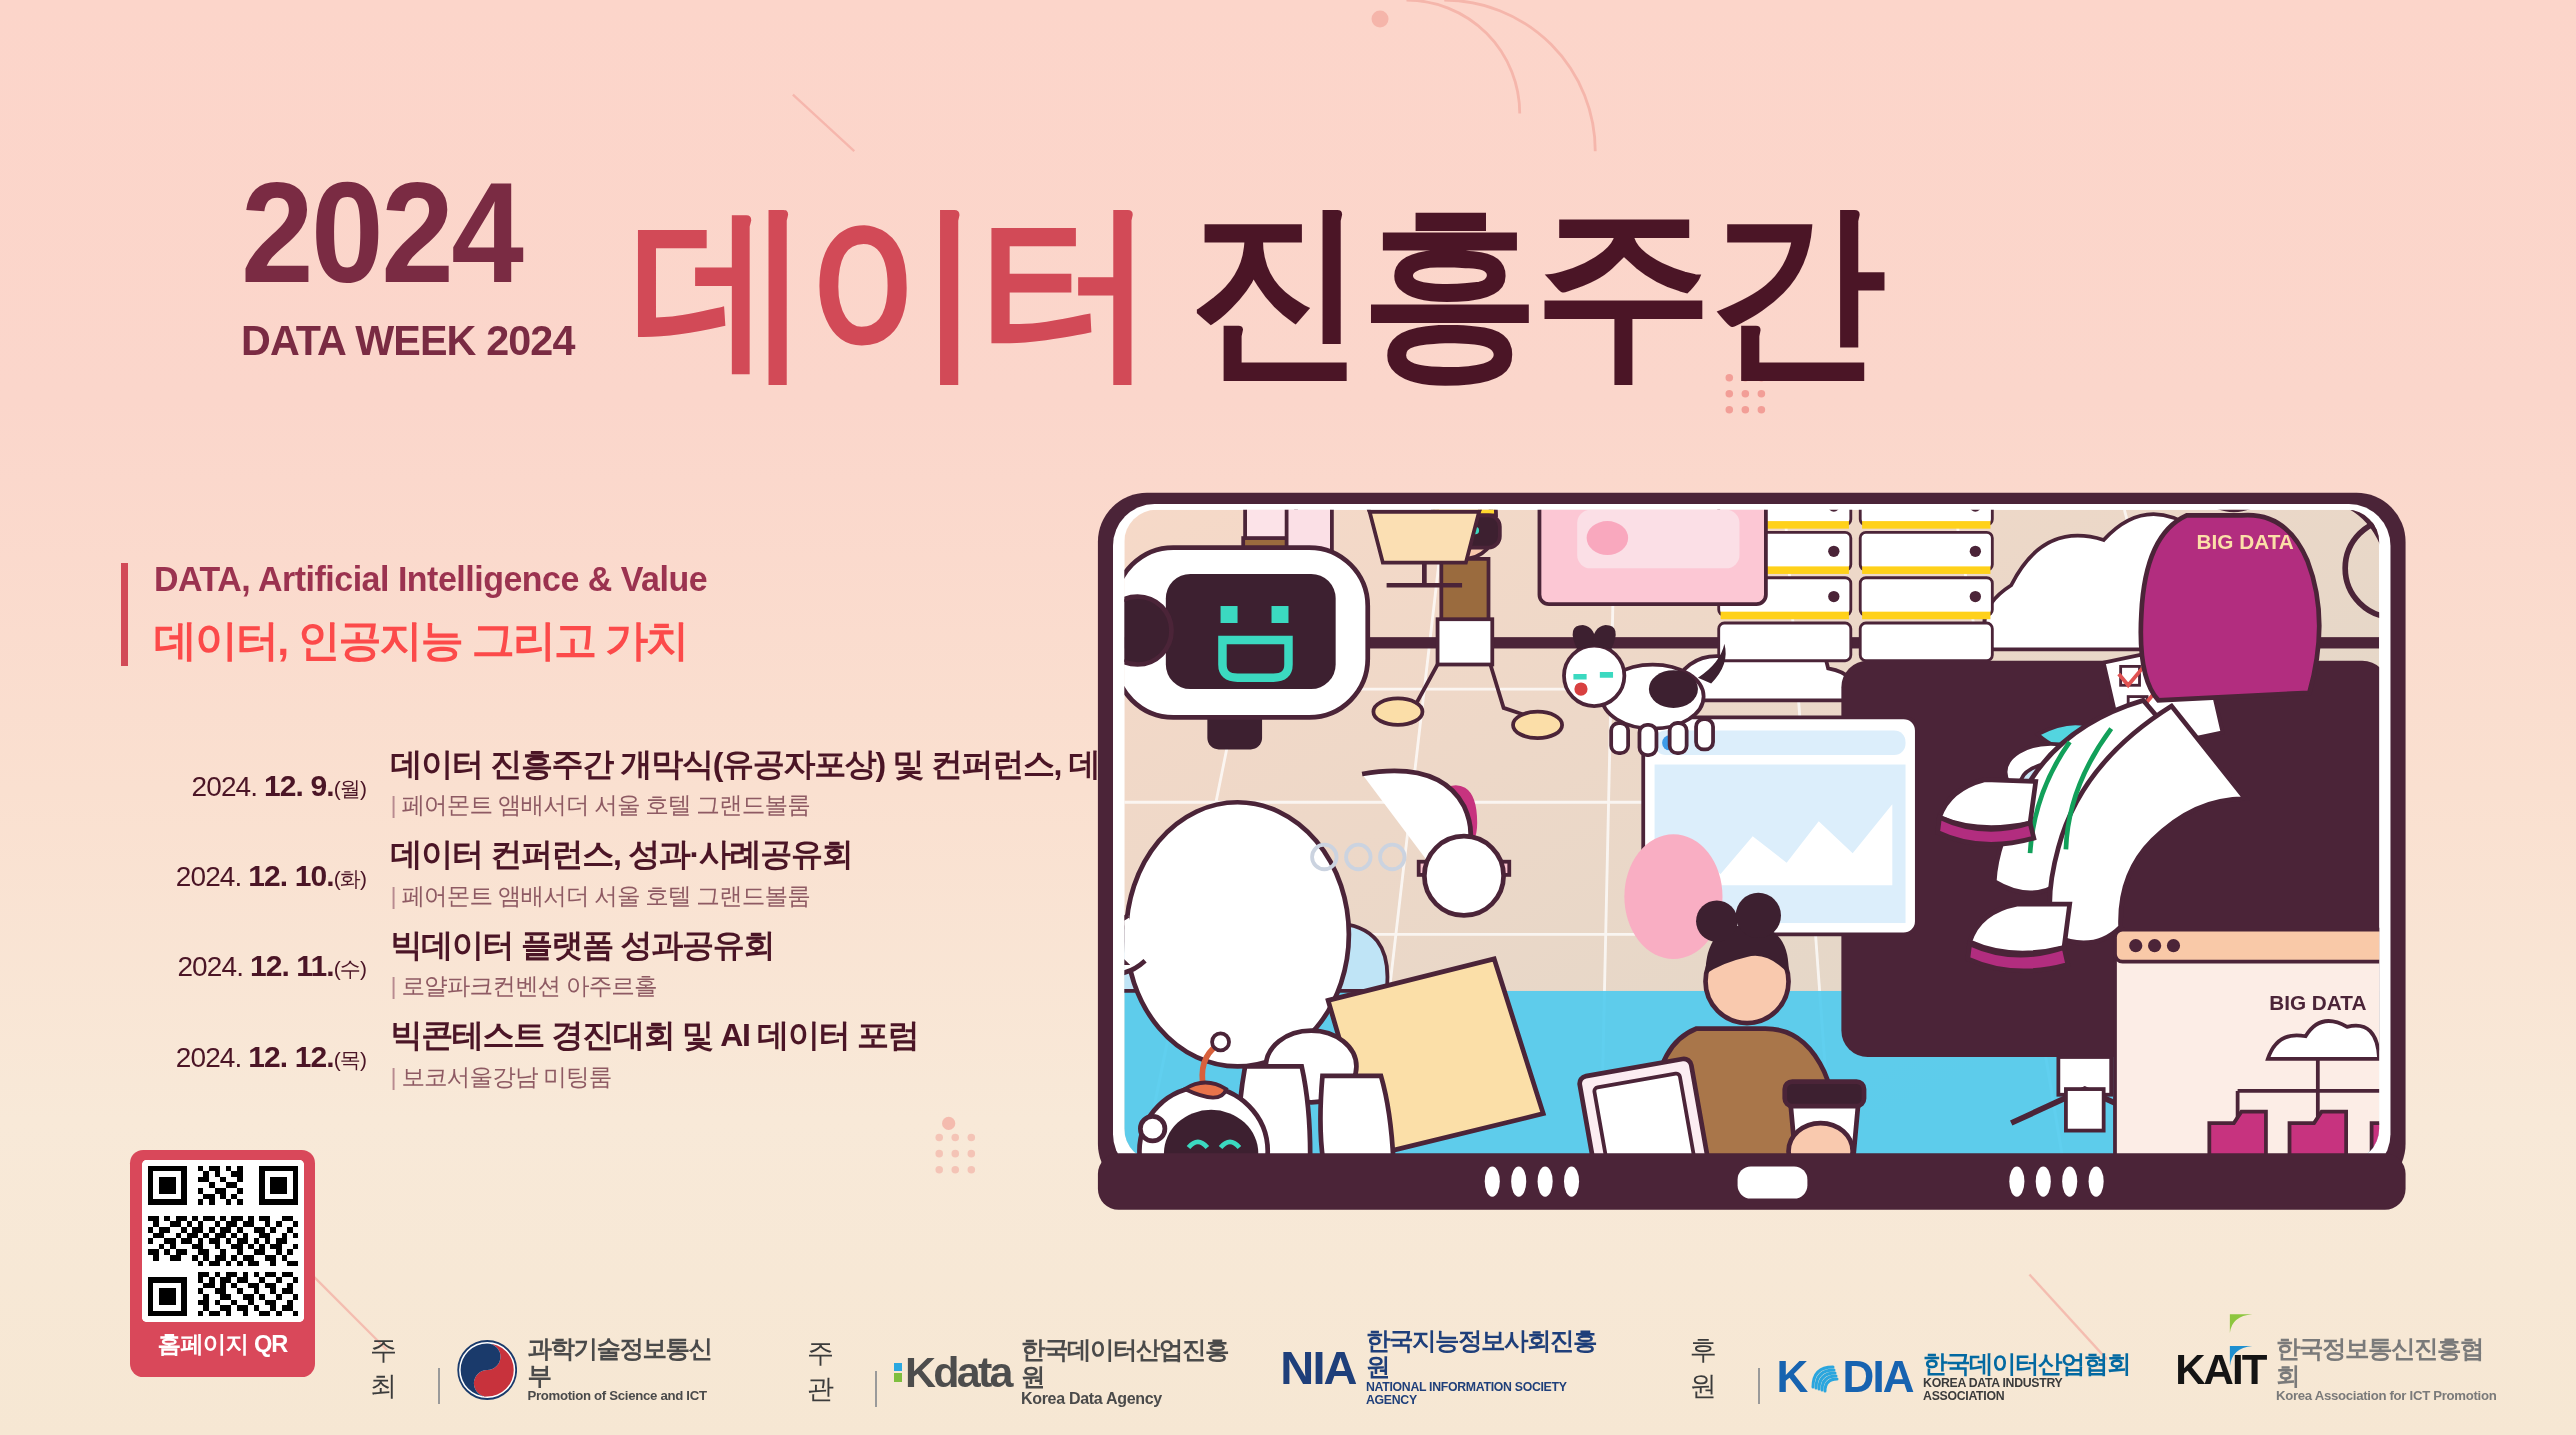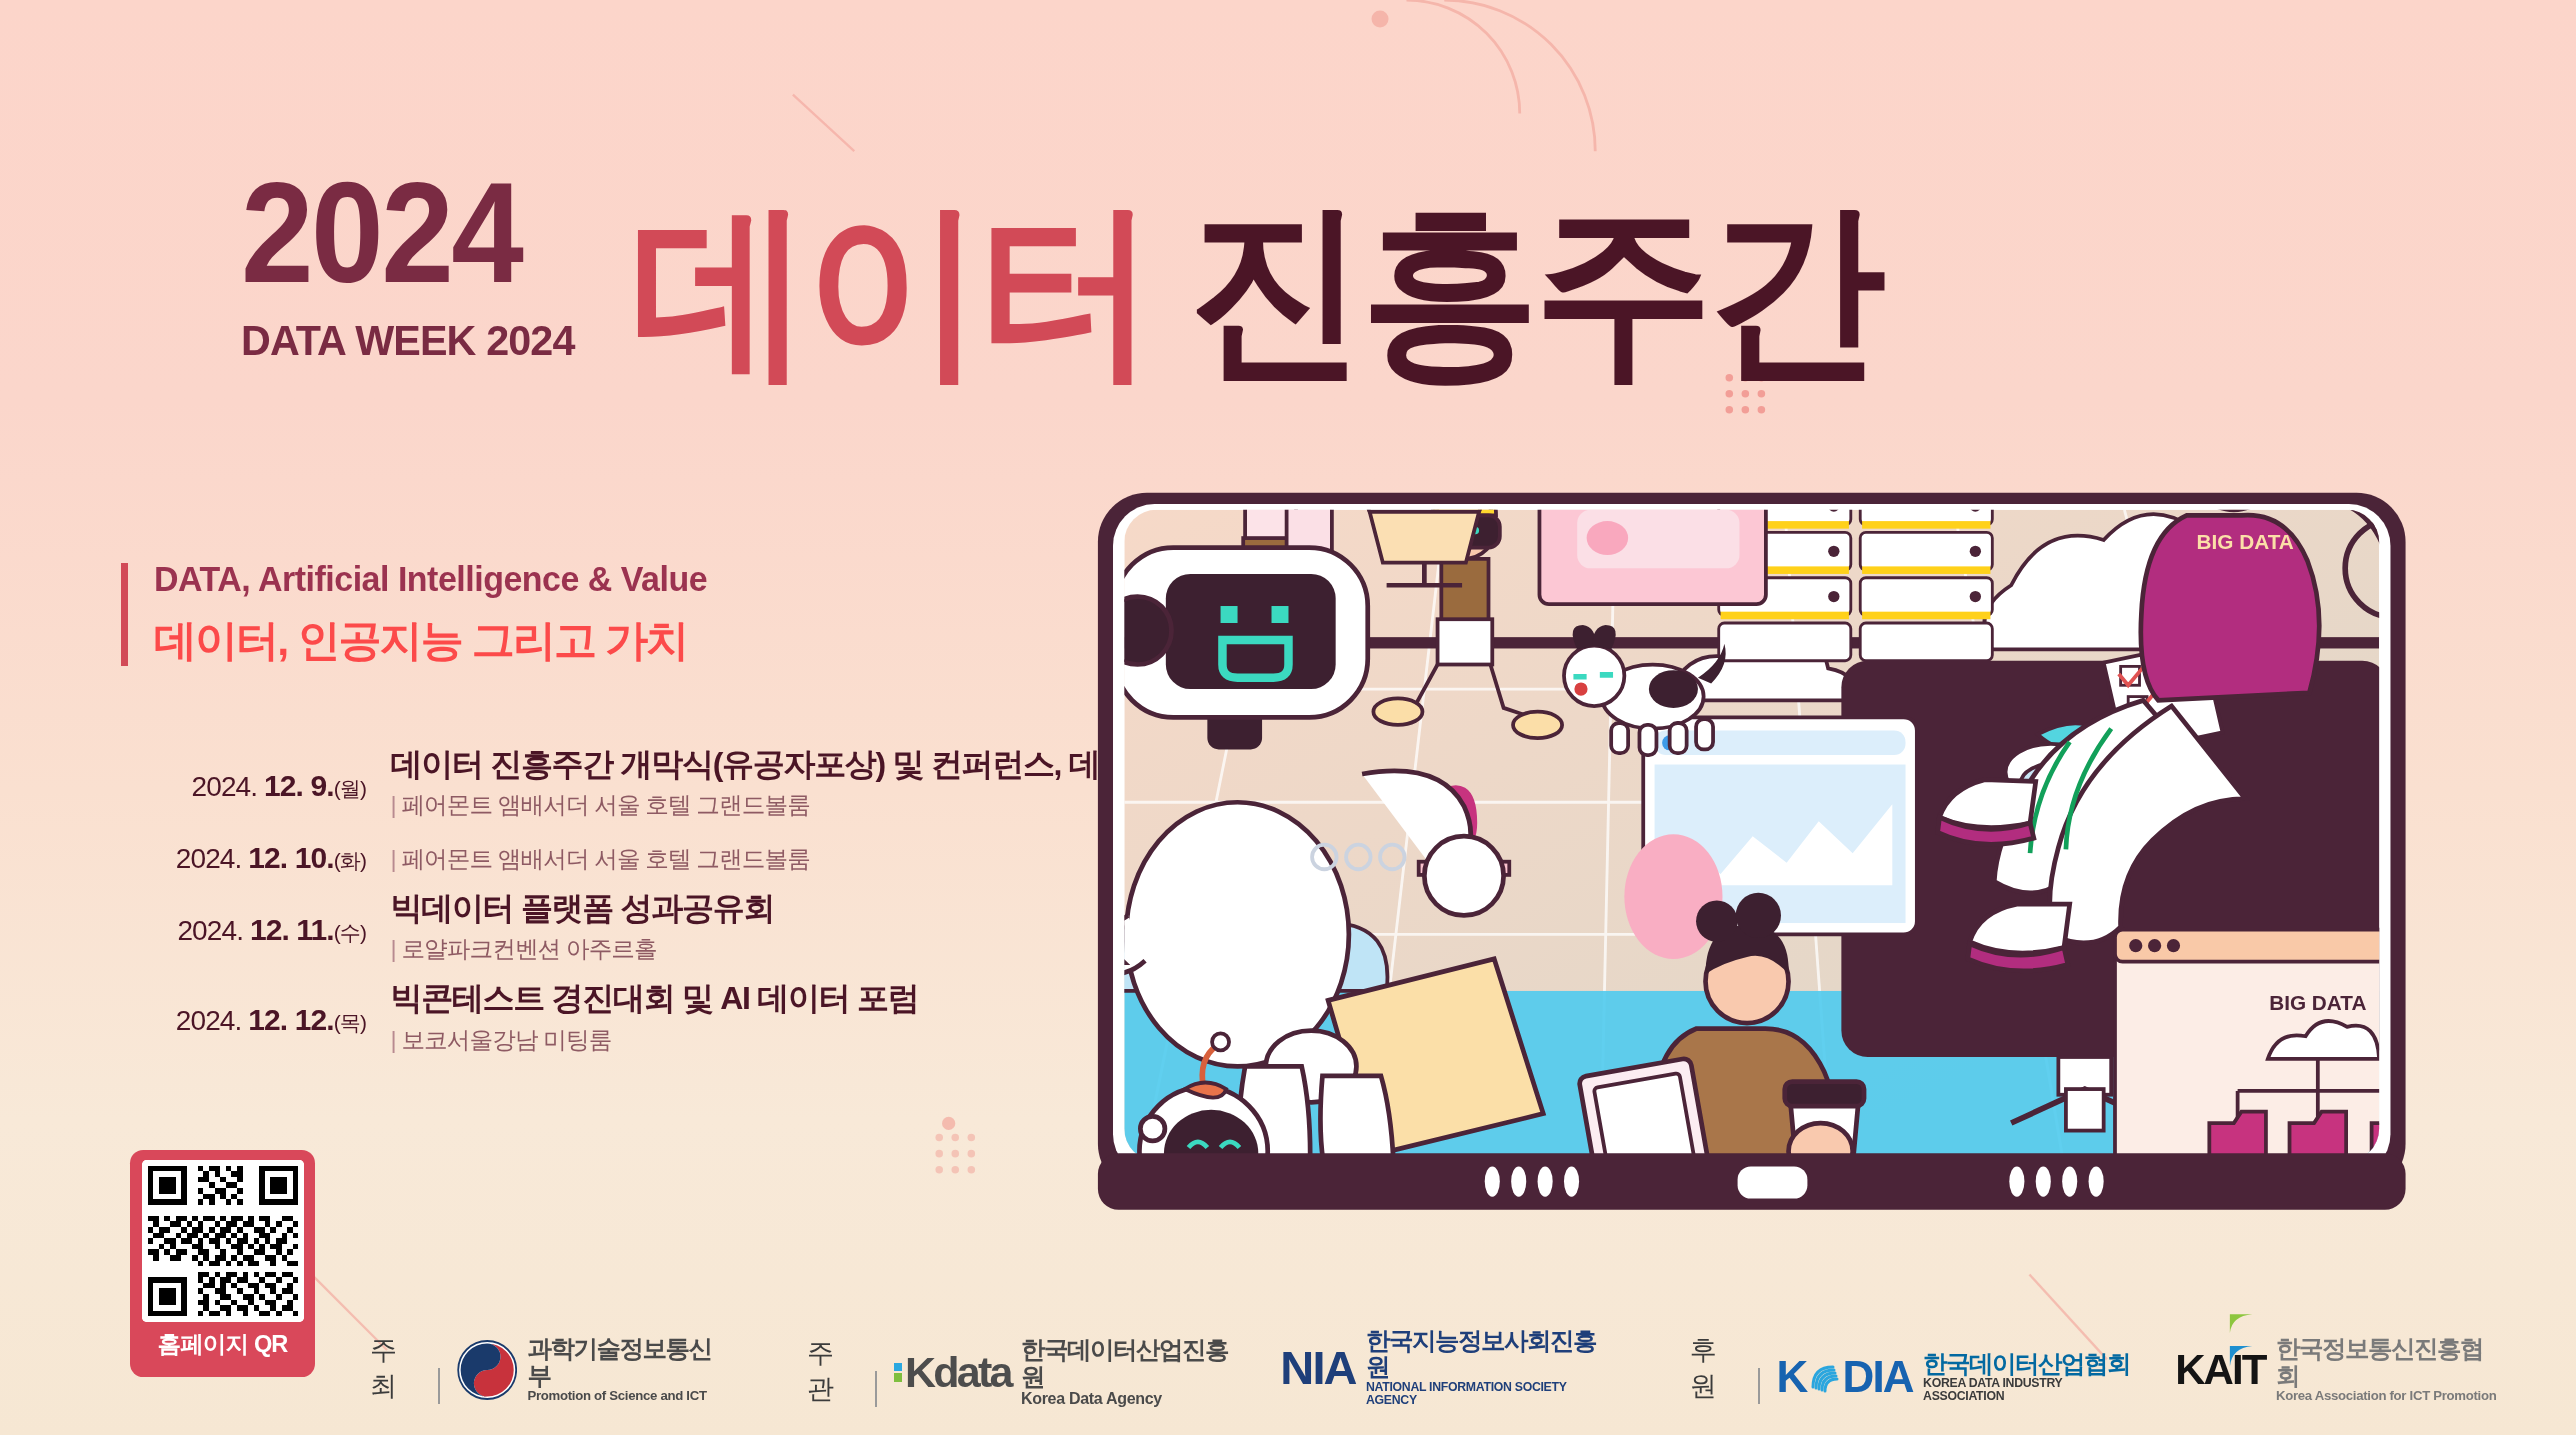--- a/index.html
+++ b/index.html
@@ -160,20 +160,21 @@
         <div class="sched-venue"><span class="bar">|</span><span>페어몬트 앰배서더 서울 호텔 그랜드볼룸</span></div>
       </div>
     </div>
 
     <div class="sched-row">
       <div class="sched-date">
         <span>2024.</span>
         <b>12. 10.</b><span class="dow">(화)</span>
       </div>
       <div class="sched-body">
+        <div class="sched-title">데이터 컨퍼런스, 성과·사례공유회</div>
         <div class="sched-venue"><span class="bar">|</span><span>페어몬트 앰배서더 서울 호텔 그랜드볼룸</span></div>
       </div>
     </div>
 
     <div class="sched-row">
       <div class="sched-date">
         <span>2024.</span>
         <b>12. 11.</b><span class="dow">(수)</span>
       </div>
       <div class="sched-body">

